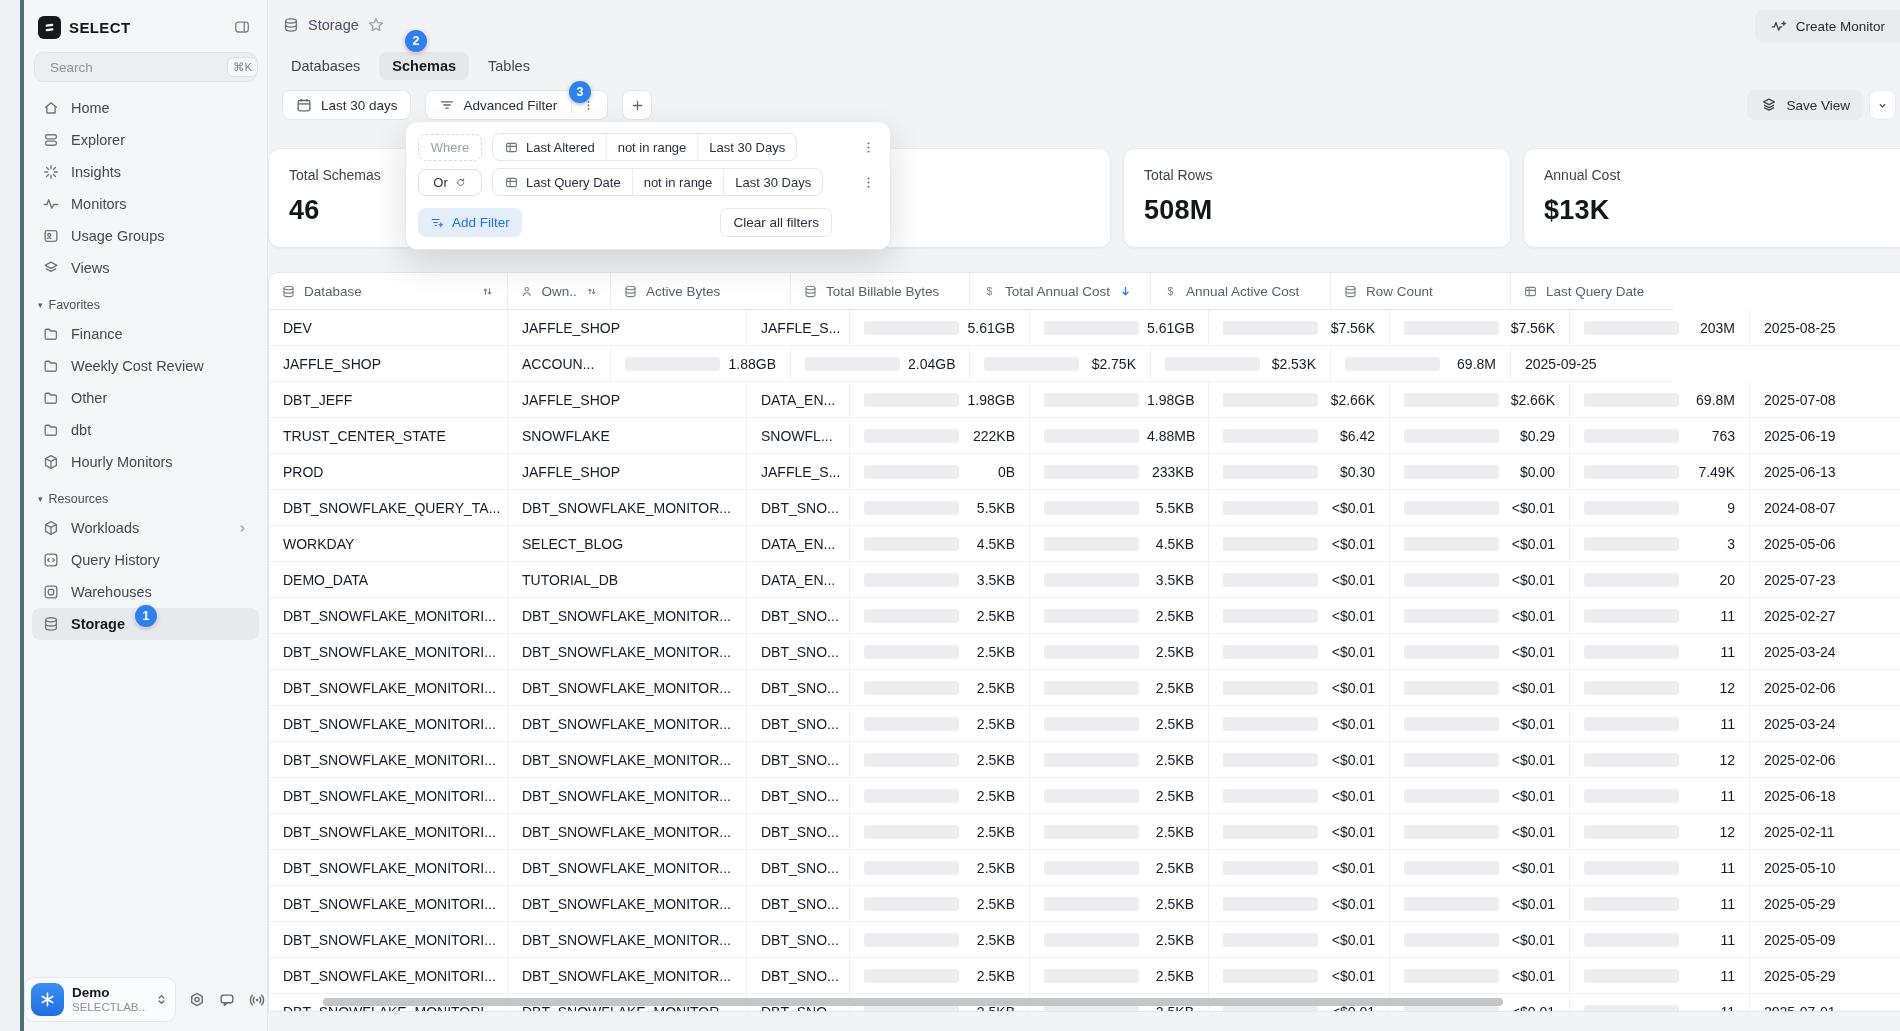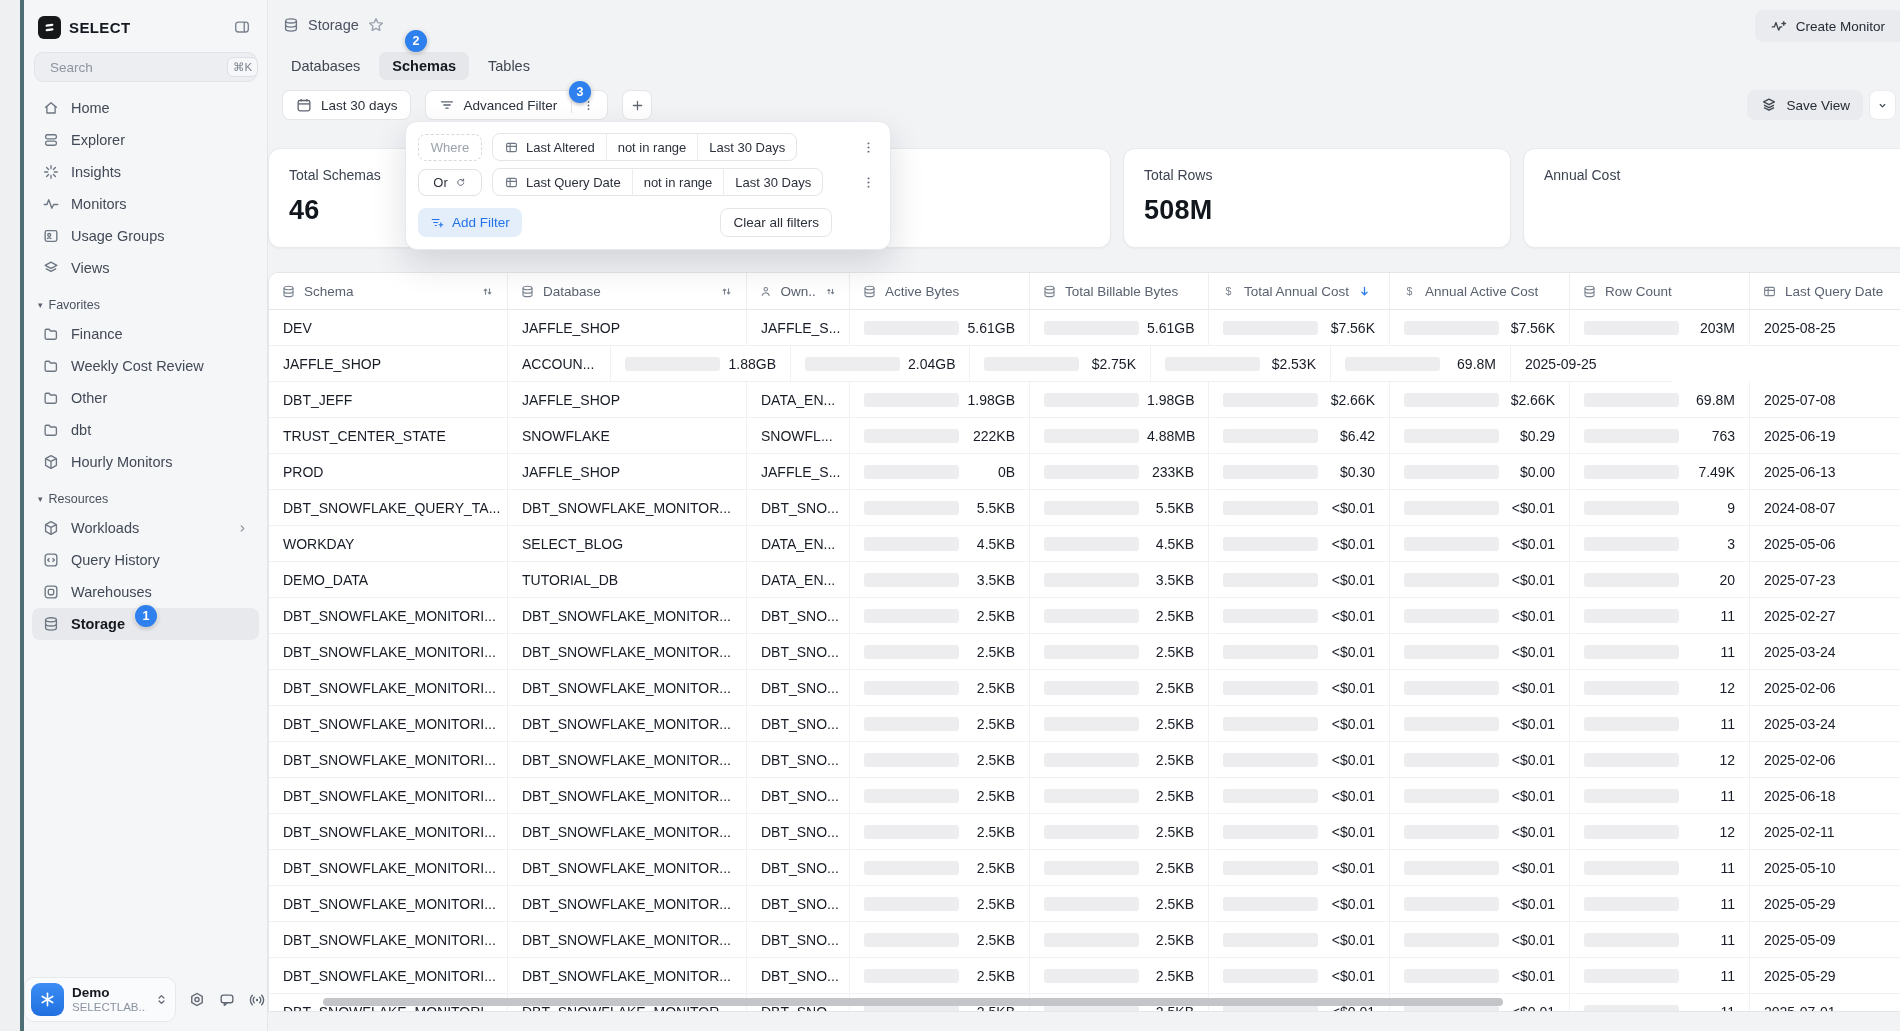--- a/index.html
+++ b/index.html
@@ -423,20 +423,21 @@
     <div class="card" style="left:435px; width:408px;">
       <div class="c-label"></div>
       <div class="c-value"></div>
     </div>
     <div class="card" style="left:855px; width:388px;">
       <div class="c-label">Total Rows</div>
       <div class="c-value">508M</div>
     </div>
     <div class="card" style="left:1255px; width:388px;">
       <div class="c-label">Annual Cost</div>
+      <div class="c-value">$13K</div>
     </div>
 
     <div class="popup" id="filter-popup">
       <div class="p-row">
         <span class="pill where">Where</span>
         <span class="seg-group" id="seg1">
             <span class="seg">
               <span class="ic sm">
                 <svg viewBox="0 0 20 20" fill="none" stroke="currentColor" stroke-width="1.5">
                   <rect x="3.5" y="4.5" width="13" height="11" rx="1.8"></rect>
@@ -504,36 +505,20 @@
     <div class="table-wrap">
       <div class="t-row" id="thead">
           <div class="t-hcell" style="width: 239px;">
             <span class="ic sm">
               <svg viewBox="0 0 20 20" fill="none" stroke="currentColor" stroke-width="1.5">
                 <ellipse cx="10" cy="5.3" rx="6" ry="2.3"></ellipse>
                 <path d="M4 5.3v9.2c0 1.3 2.7 2.3 6 2.3s6-1 6-2.3V5.3"></path>
                 <path d="M4 9.9c0 1.3 2.7 2.3 6 2.3s6-1 6-2.3"></path>
               </svg>
             </span>
-            <span class="h-label">Schema</span>
-            <span class="ic sm h-right">
-              <svg viewBox="0 0 20 20" fill="none" stroke="currentColor" stroke-width="1.5" stroke-linecap="round" stroke-linejoin="round">
-                <path d="M7.3 13.5V6.8M7.3 6.8L5.5 8.6M7.3 6.8l1.8 1.8"></path>
-                <path d="M12.7 6.5v6.7m0 0l1.8-1.8m-1.8 1.8l-1.8-1.8"></path>
-              </svg>
-            </span>
-          </div>
-          <div class="t-hcell" style="width: 239px;">
-            <span class="ic sm">
-              <svg viewBox="0 0 20 20" fill="none" stroke="currentColor" stroke-width="1.5">
-                <ellipse cx="10" cy="5.3" rx="6" ry="2.3"></ellipse>
-                <path d="M4 5.3v9.2c0 1.3 2.7 2.3 6 2.3s6-1 6-2.3V5.3"></path>
-                <path d="M4 9.9c0 1.3 2.7 2.3 6 2.3s6-1 6-2.3"></path>
-              </svg>
-            </span>
             <span class="h-label">Database</span>
             <span class="ic sm h-right">
               <svg viewBox="0 0 20 20" fill="none" stroke="currentColor" stroke-width="1.5" stroke-linecap="round" stroke-linejoin="round">
                 <path d="M7.3 13.5V6.8M7.3 6.8L5.5 8.6M7.3 6.8l1.8 1.8"></path>
                 <path d="M12.7 6.5v6.7m0 0l1.8-1.8m-1.8 1.8l-1.8-1.8"></path>
               </svg>
             </span>
           </div>
           <div class="t-hcell" style="width: 103px;">
             <span class="ic sm">

